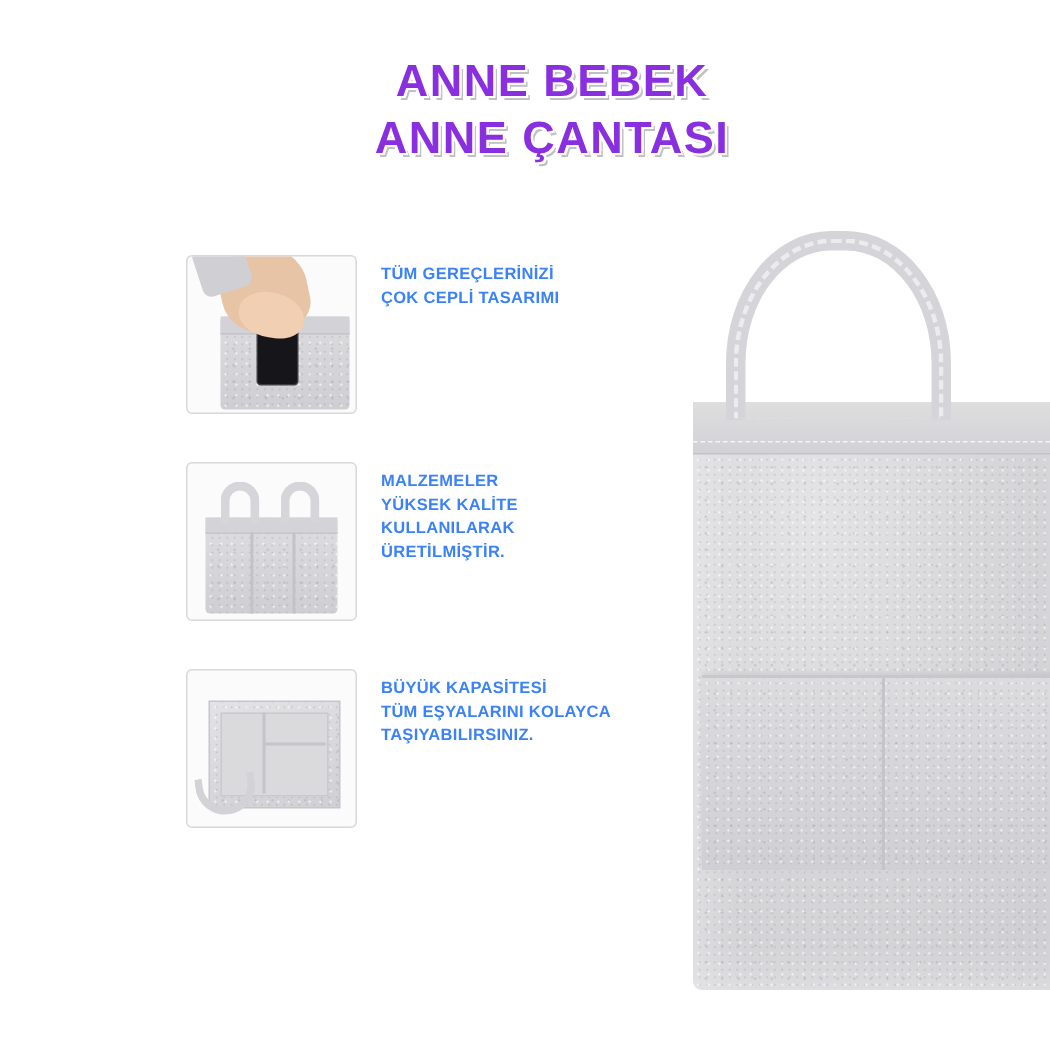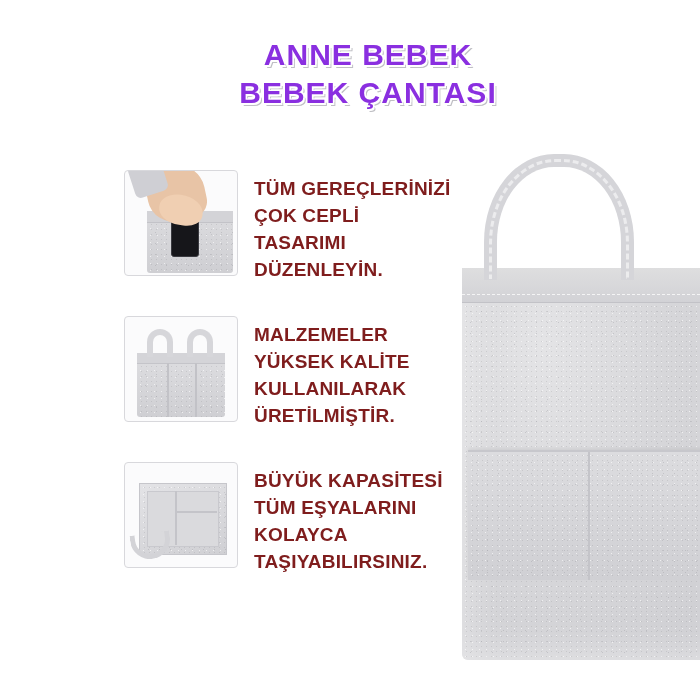--- a/index.html
+++ b/index.html
@@ -159,23 +159,23 @@
     height: 104px;
     flex: 0 0 112px;
     border: 1.5px solid #d8d8dc;
     border-radius: 4px;
     background: #fbfbfc;
     overflow: hidden;
   }
   .feature-text {
     margin-left: 16px;
     padding-top: 6px;
-    font-size: 19px;
+    font-size: 11px;
     font-weight: bold;
-    color: #7f1d1d;
+    color: #3b82f6;
     line-height: 1.42;
     letter-spacing: 0.2px;
     text-transform: uppercase;
   }
   .feature-text span { display: block; }
 
   
   .t1-bag {
     position: absolute;
     left: 22px; top: 40px;
@@ -296,21 +296,21 @@
     transform: rotate(-8deg);
   }
 </style>
 </head>
 <body>
 
 <div class="canvas">
 
   <div class="headline">
     <span class="line">ANNE BEBEK</span>
-    <span class="line">BEBEK ÇANTASI</span>
+    <span class="line">ANNE ÇANTASI</span>
   </div>
 
   <div class="hero">
     <div class="hero-bag">
       <div class="felt"></div>
       <div class="hero-top-band"></div>
       <div class="hero-stitch" style="top:26px;"></div>
       <div class="hero-pocket">
         <div class="felt"></div>
         <div class="hero-pocket-divider"></div>
@@ -331,21 +331,20 @@
           </div>
         <div class="t1-bag-band"></div>
         <div class="t1-phone"></div>
         <div class="t1-arm"></div>
         <div class="t1-sleeve"></div>
         <div class="t1-hand"></div>
       </div>
       <div class="feature-text">
         <span>TÜM GEREÇLERİNİZİ</span>
         <span>ÇOK CEPLİ TASARIMI</span>
-        <span>DÜZENLEYİN.</span>
       </div>
     </div>
 
     <div class="feature">
       <div class="thumb">
         <div class="t2-bag">
             <div class="felt"></div>
           </div>
         <div class="t2-band"></div>
         <div class="t2-handle-l"></div>

